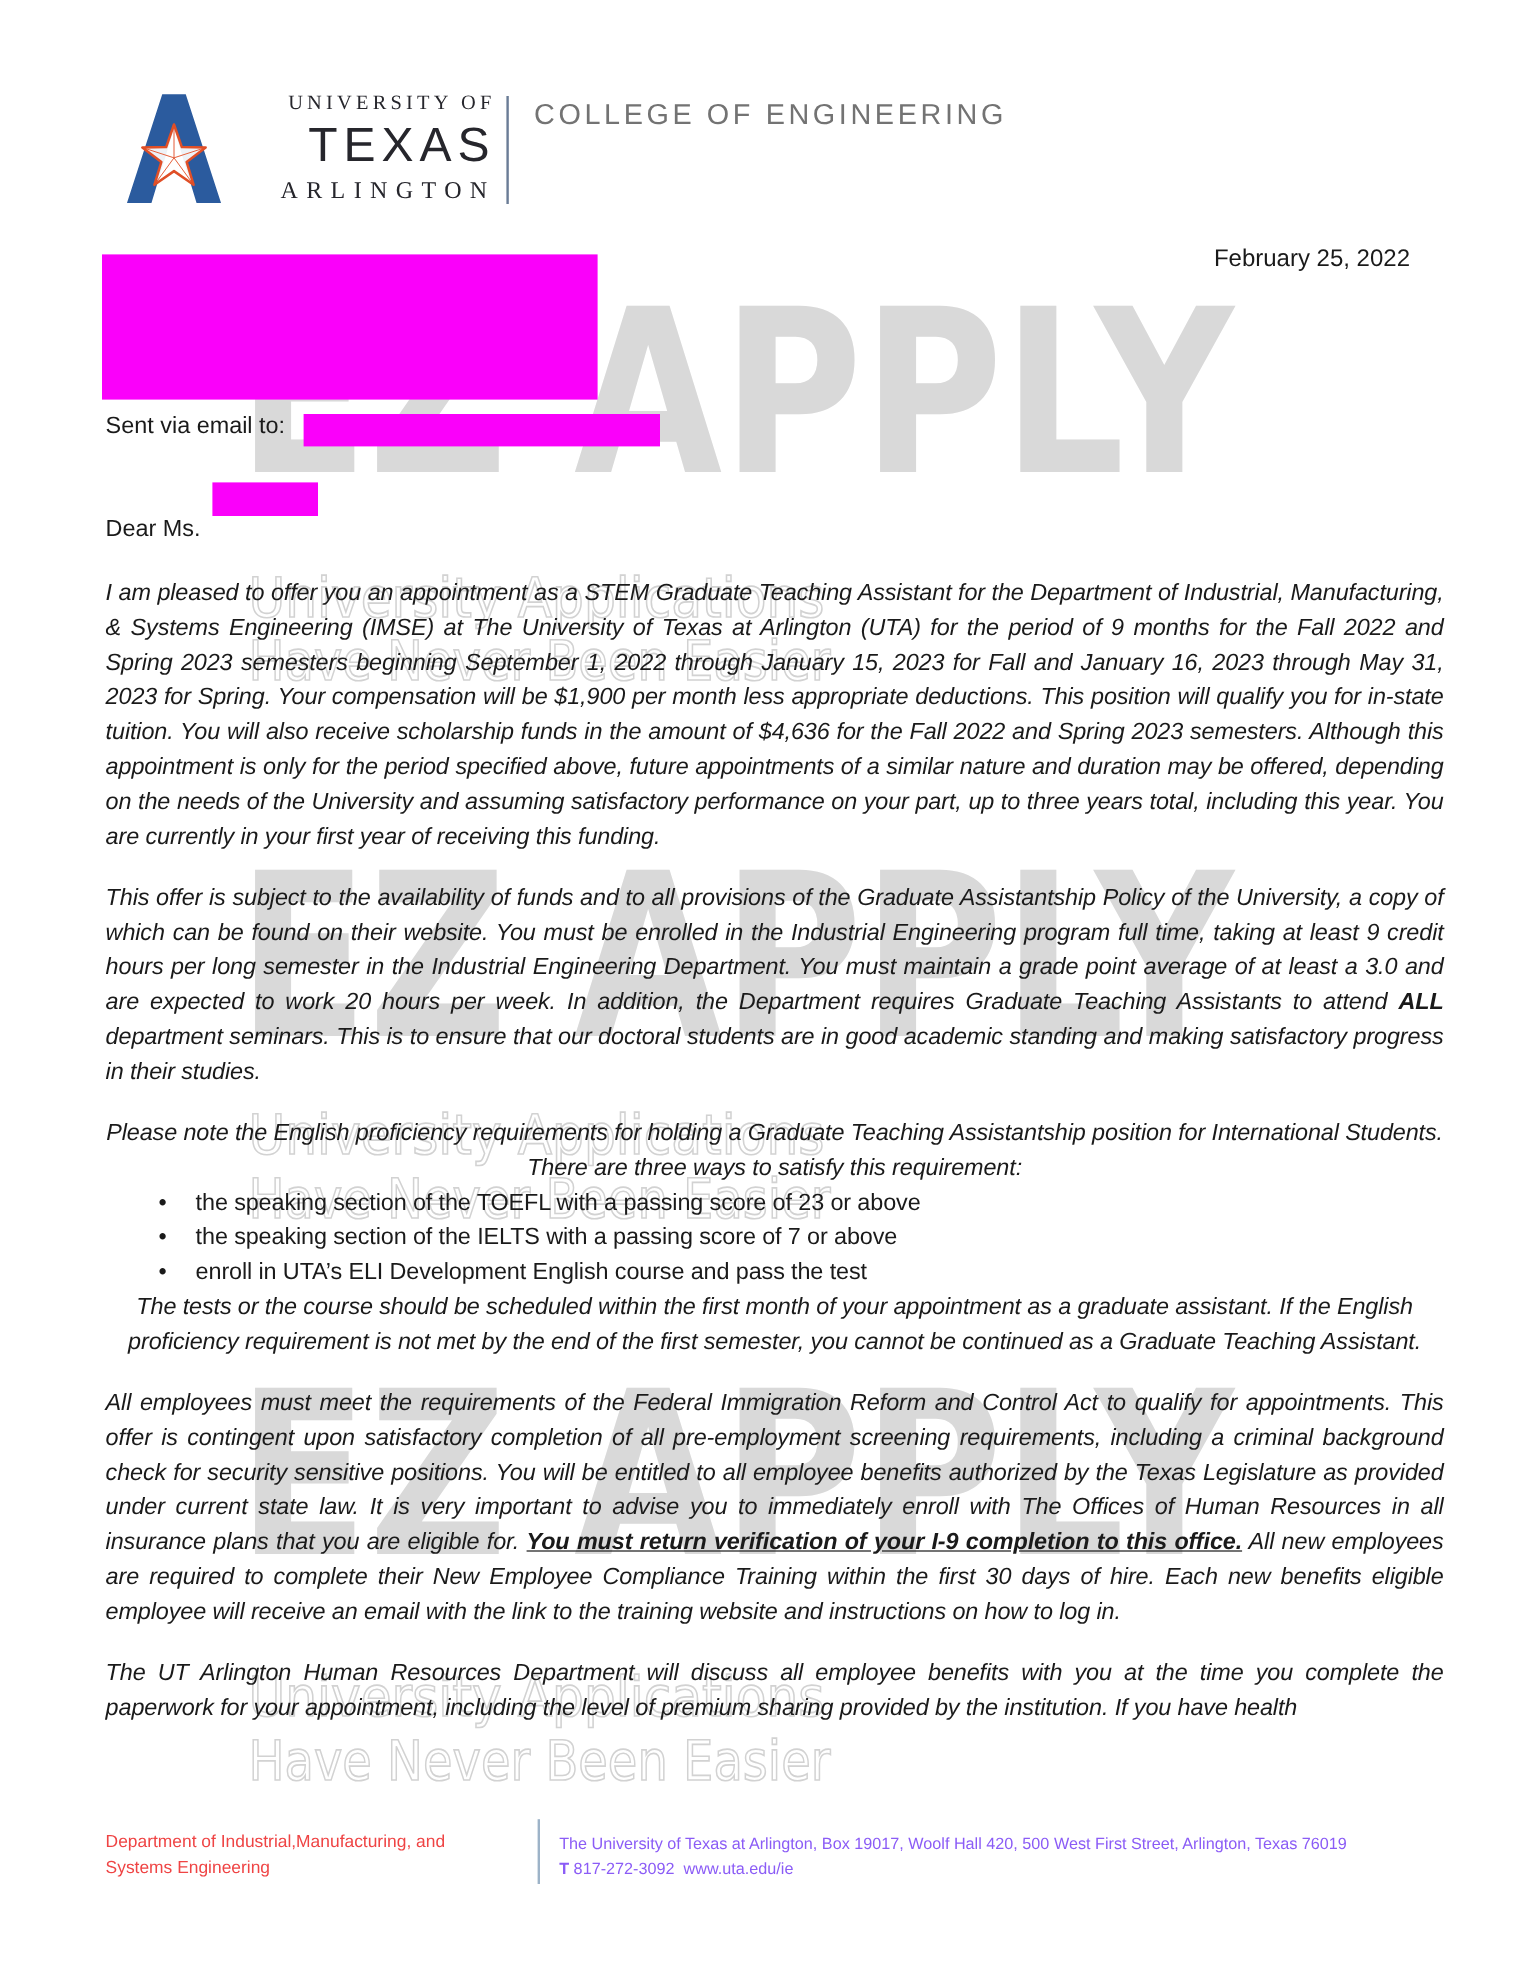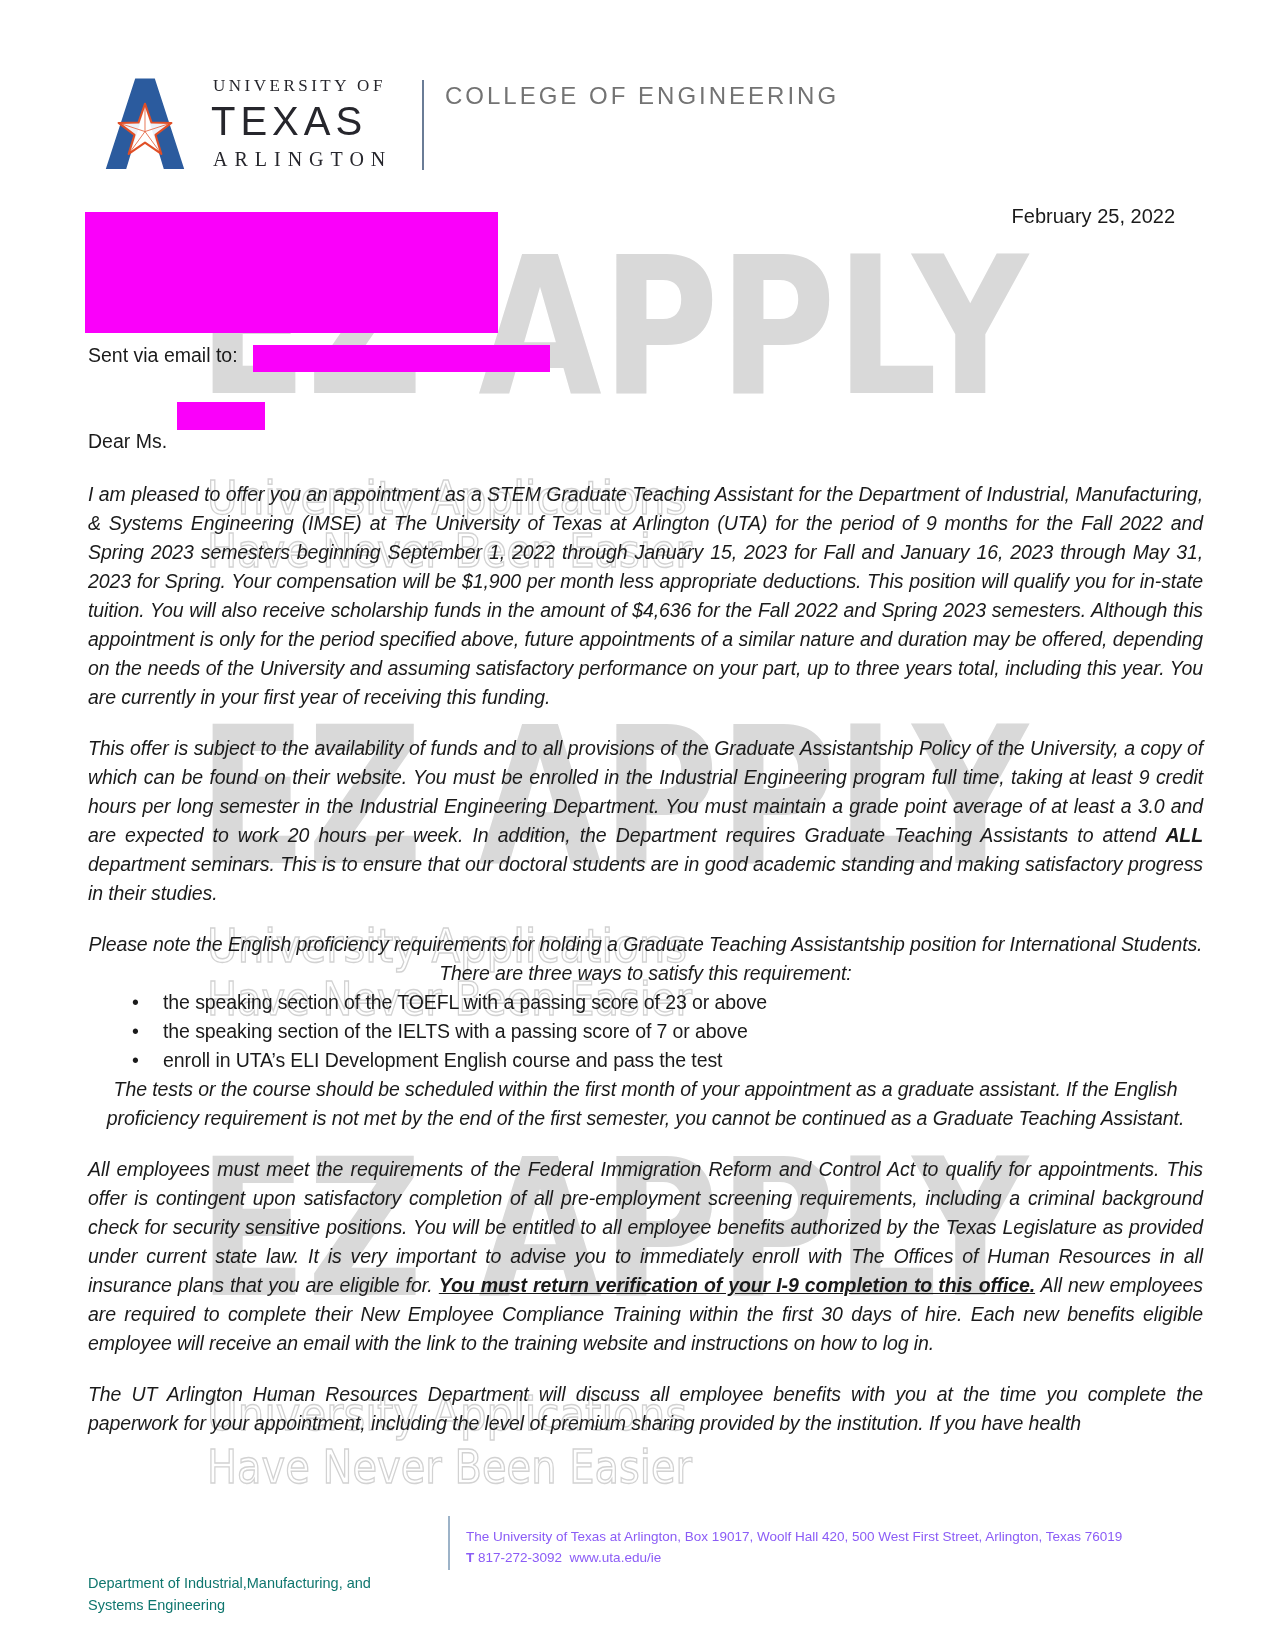--- a/index.html
+++ b/index.html
@@ -13,21 +13,21 @@
   }
   
   .wm{position:absolute;z-index:0;pointer-events:none;}
   .wm-ez{left:196px;width:844px;height:240px;}
   .wm-ez-1{top:243px;} .wm-ez-2{top:713px;} .wm-ez-3{top:1145px;}
   .wm-line{left:205px;width:560px;height:62px;}
   .wm-ua-1{top:470px;} .wm-ua-2{top:918px;} .wm-ua-3{top:1386px;}
   .wm-hn-1{top:523px;} .wm-hn-2{top:971px;} .wm-hn-3{top:1439px;}
   
   .logo-a{position:absolute;left:103px;top:76px;width:84px;height:98px;z-index:1;}
-  .logo-text{position:absolute;left:213px;top:76px;width:200px;z-index:1;color:#26262c;text-align:left;}
+  .logo-text{position:absolute;left:213px;top:76px;width:200px;z-index:1;color:#26262c;text-align:right;}
   .logo-uof{font-family:"Liberation Serif",serif;font-size:17px;letter-spacing:3.5px;white-space:nowrap;}
   .logo-texas{font-family:Liberation Sans, sans-serif;font-size:40px;letter-spacing:5px;line-height:50px;white-space:nowrap;margin-left:-2px;}
   .logo-arl{font-family:"Liberation Serif",serif;font-size:20px;letter-spacing:7px;white-space:nowrap;margin-top:2px;}
   .header-divider{position:absolute;left:422px;top:80px;width:2px;height:90px;background:#6a7c96;z-index:1;}
   .college{position:absolute;left:445px;top:82px;z-index:1;
     color:#737373;font-weight:normal;font-size:24px;letter-spacing:3px;white-space:nowrap;}
   
   .date-line{position:absolute;left:88px;top:205px;width:1087px;text-align:right;
     font-size:20px;z-index:1;}
   
@@ -45,21 +45,21 @@
   .para.flush{margin-top:0;}
   .para.justify{text-align:justify;}
   .para.left{text-align:center;}
   .seg-bold{font-weight:bold;}
   .seg-underline{text-decoration:underline;}
   .bullets{margin:0;}
   .bullet-line{position:relative;padding-left:75px;}
   .bullet-dot{position:absolute;left:44px;top:0;}
   
   .footer-left{position:absolute;left:88px;top:1524px;width:350px;z-index:1;
-    color:#0f766e;font-size:14.5px;line-height:22px;margin-top:48px;}
+    color:#ef4444;font-size:14.5px;line-height:22px;}
   .footer-divider{position:absolute;left:448px;top:1516px;width:2px;height:54px;background:#9db3c8;z-index:1;}
   .footer-right{position:absolute;left:466px;top:1526px;width:700px;z-index:1;
     color:#8b5cf6;font-size:13.5px;line-height:21px;}
   .footer-t{font-weight:bold;}
 </style>
 </head>
 <body>
 
 <div class="page">
 

